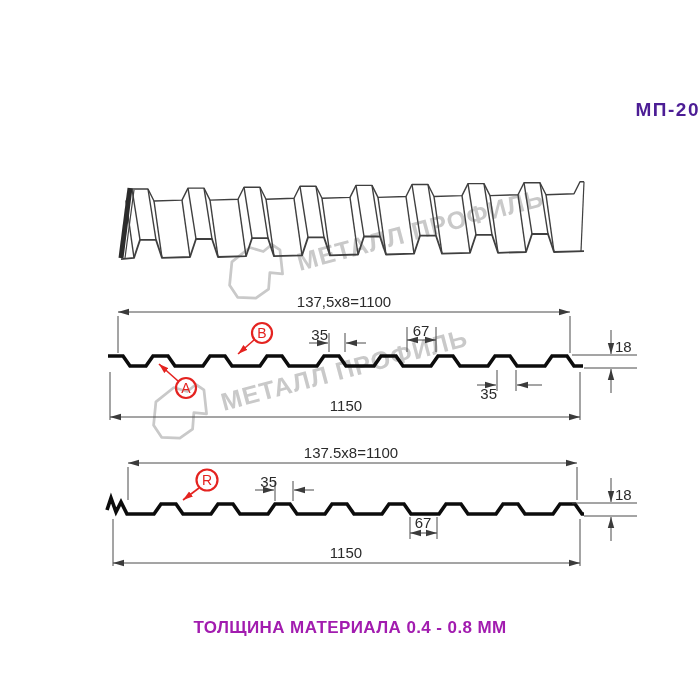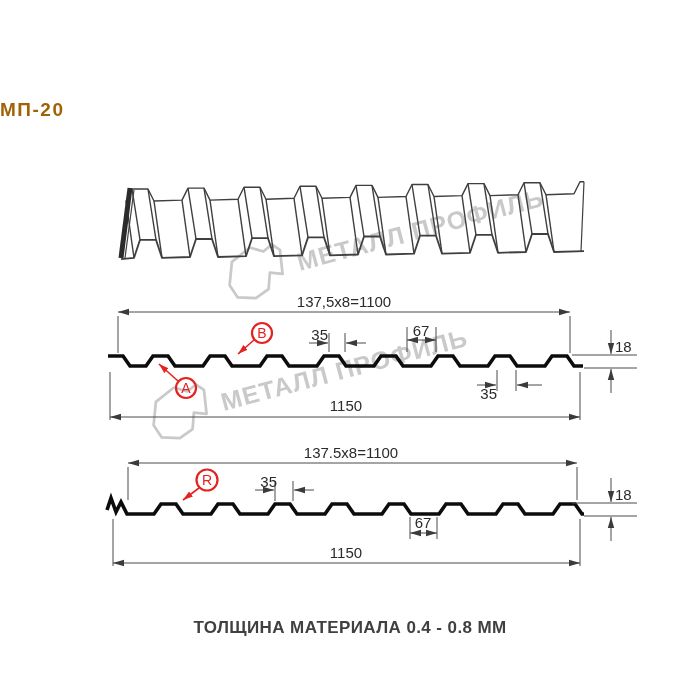--- a/index.html
+++ b/index.html
@@ -1,23 +1,23 @@
 <!DOCTYPE html>
 <html><head>
 <meta charset="utf-8">
 <style>
   html,body{margin:0;padding:0;background:#ffffff;}
   .page{position:relative;width:700px;height:700px;background:#ffffff;overflow:hidden;
         font-family:"Liberation Sans",sans-serif;}
   .title{position:absolute;top:54px;left:0;width:700px;text-align:center;
          font-size:37px;font-weight:800;letter-spacing:1px;color:#0e0e0e;z-index:3;}
-  .subtitle{position:absolute;top:99px;left:0;width:700px;text-align:left;
-         font-size:19px;font-weight:600;letter-spacing:1.5px;color:#a16207;z-index:3;}
+  .subtitle{position:absolute;top:99px;left:0;width:700px;text-align:right;
+         font-size:19px;font-weight:600;letter-spacing:1.5px;color:#4c1d95;z-index:3;}
   .footer{position:absolute;top:618px;left:0;width:700px;text-align:center;
-         font-size:17px;font-weight:600;letter-spacing:0.4px;color:#404040;z-index:3;}
+         font-size:17px;font-weight:600;letter-spacing:0.4px;color:#a21caf;z-index:3;}
   .watermark{position:absolute;display:flex;align-items:center;gap:10px;z-index:1;
          transform:rotate(-15deg);transform-origin:left center;color:#c9c9c9;}
   .wm1{left:224px;top:252px;}
   .wm2{left:148px;top:392px;}
   .wm-text{font-size:25px;font-weight:700;letter-spacing:1px;white-space:nowrap;
          font-family:"Liberation Sans",sans-serif;}
   .wm-logo{flex:0 0 auto;}
   #drawing{position:absolute;left:0;top:0;z-index:2;}
   .dl{stroke:#4a4a4a;stroke-width:1;fill:none;}
   .profile{stroke:#0c0c0c;stroke-width:3.6;fill:none;stroke-linejoin:miter;}

